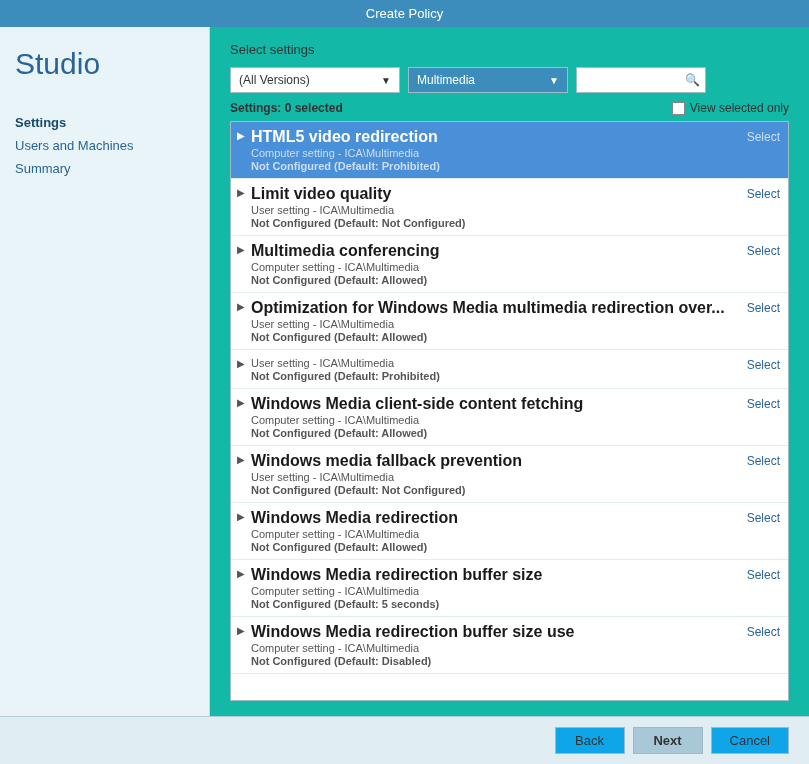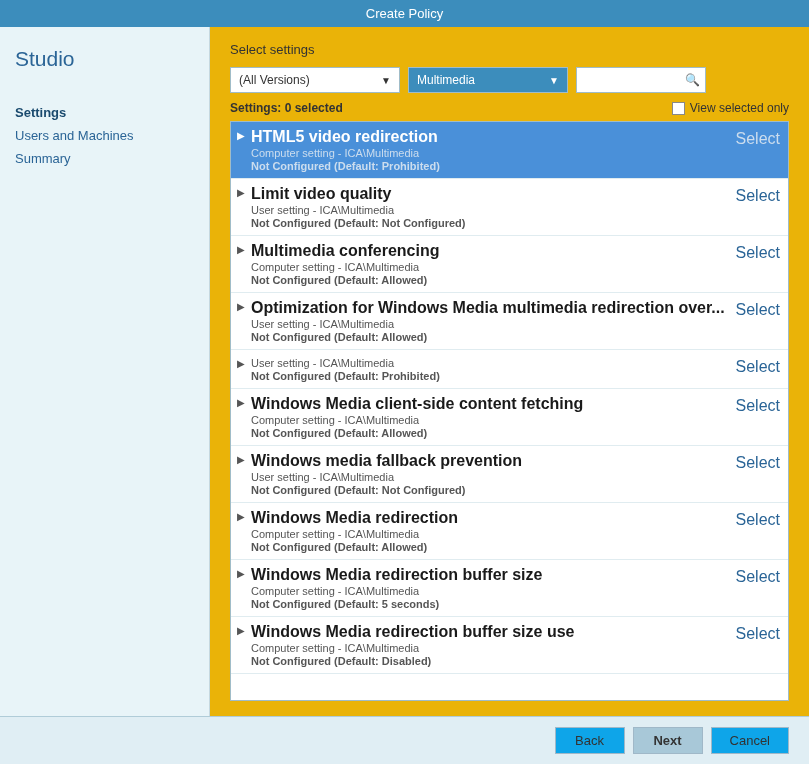--- a/index.html
+++ b/index.html
@@ -25,21 +25,21 @@
       flex: 1;
       overflow: hidden;
     }
     .sidebar {
       width: 210px;
       background: #e8f4f8;
       padding: 20px 15px;
       border-right: 1px solid #c5d8e0;
     }
     .sidebar-title {
-      font-size: 21px;
+      font-size: 30px;
       color: #2a6496;
       font-weight: 300;
       margin-bottom: 30px;
     }
     .sidebar-nav {
       list-style: none;
     }
     .sidebar-nav li {
       padding: 4px 0;
       font-size: 13px;
@@ -48,21 +48,21 @@
     }
     .sidebar-nav li.active {
       font-weight: bold;
       color: #1a4a6e;
     }
     .content-area {
       flex: 1;
       padding: 15px 20px;
       display: flex;
       flex-direction: column;
-      background: #eab308;
+      background: #14b8a6;
     }
     .section-title {
       font-size: 13px;
       color: #333;
       margin-bottom: 10px;
     }
     .filters-row {
       display: flex;
       align-items: center;
       gap: 8px;
@@ -183,21 +183,21 @@
       color: #555;
       margin-top: 1px;
     }
     .setting-default {
       font-size: 11px;
       color: #555;
       margin-top: 1px;
       font-weight: bold;
     }
     .select-link {
-      font-size: 16px;
+      font-size: 12px;
       color: #2a6496;
       text-decoration: none;
       cursor: pointer;
       white-space: nowrap;
       margin-left: 10px;
       margin-top: 2px;
     }
     .setting-item.selected .select-link {
       color: #cde;
     }

